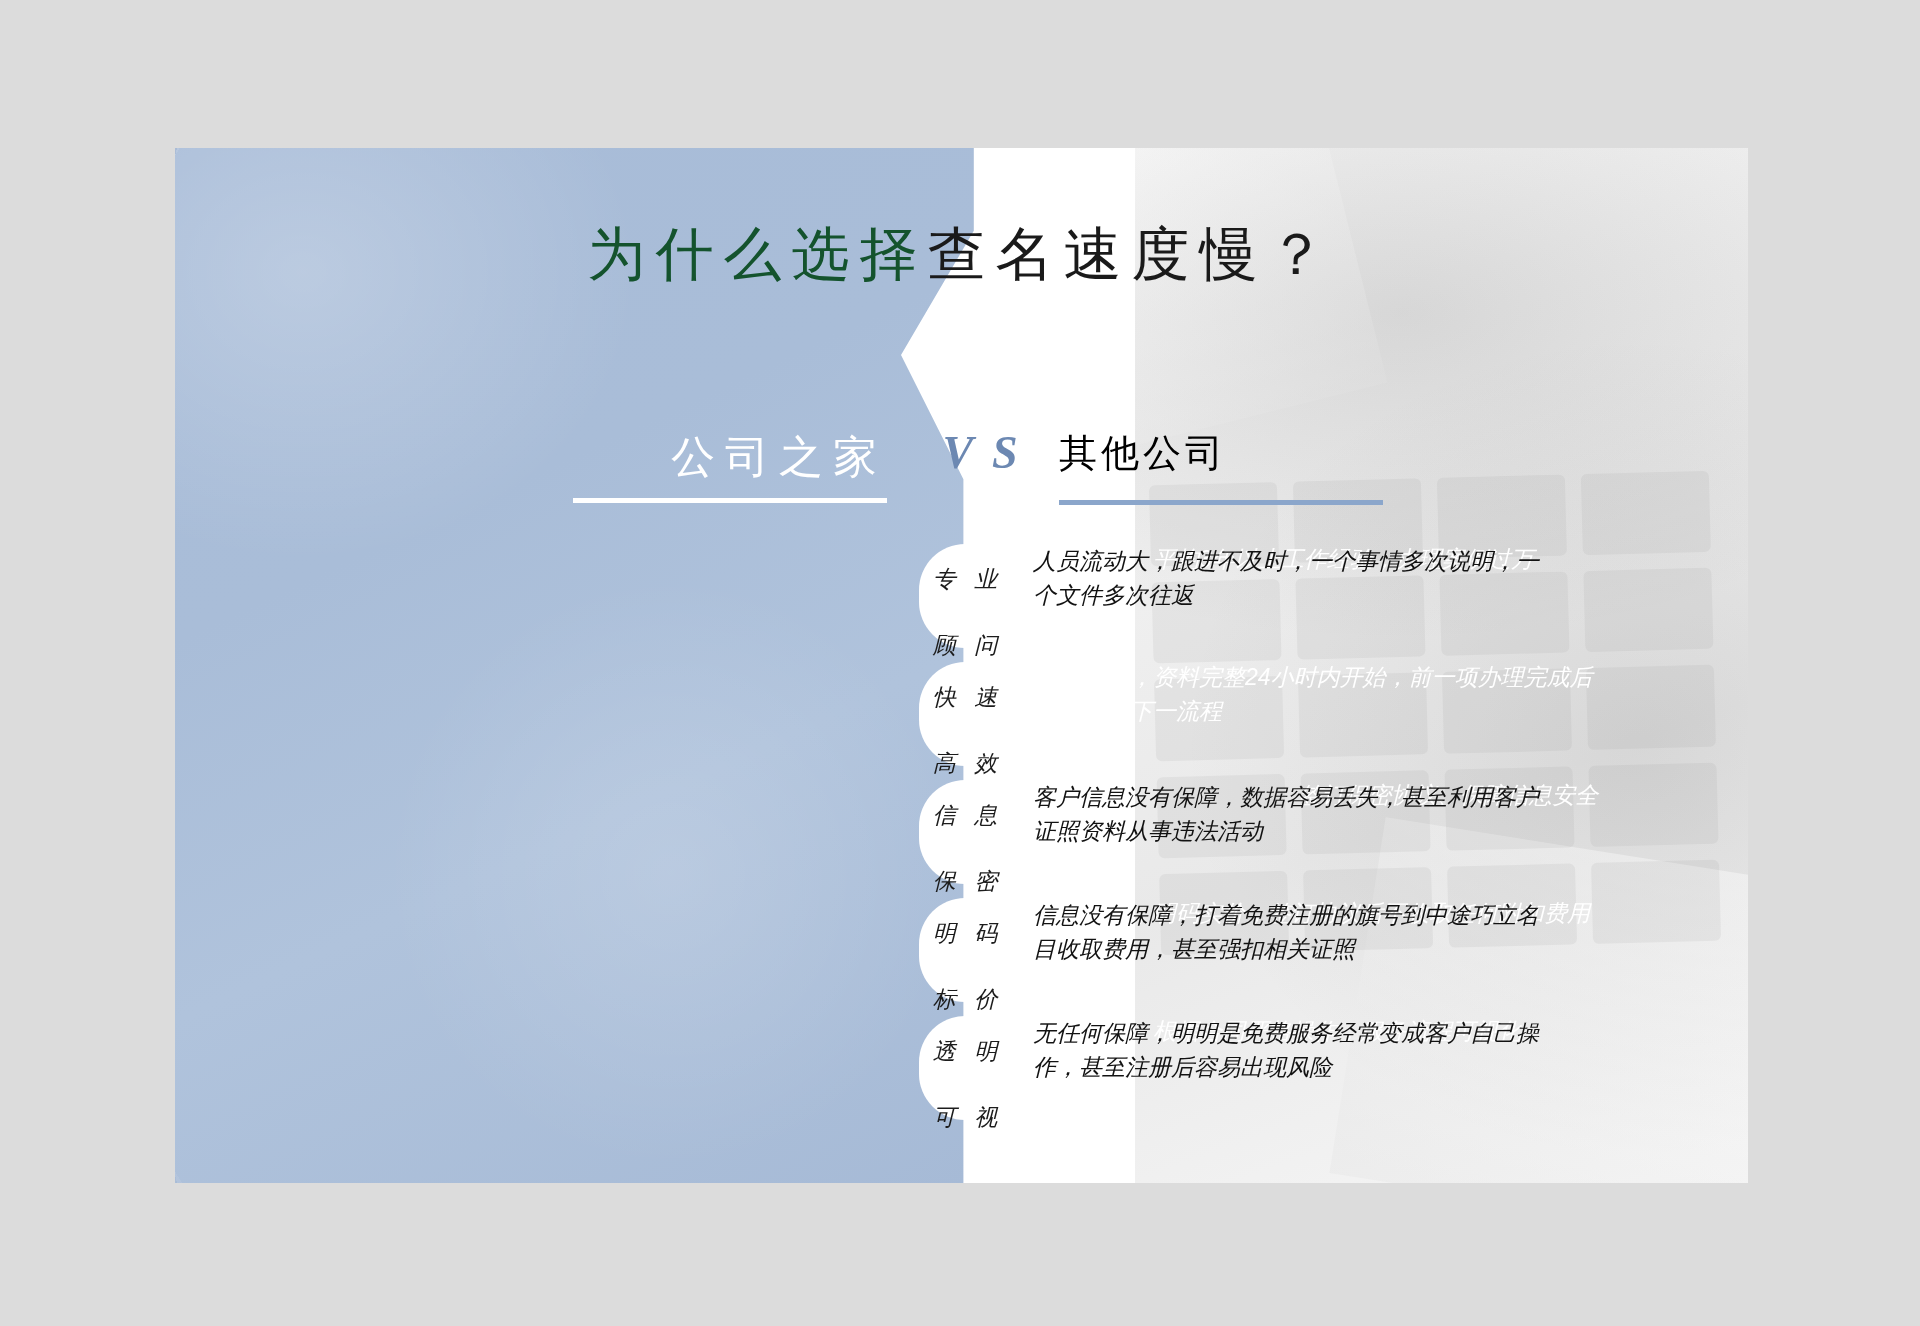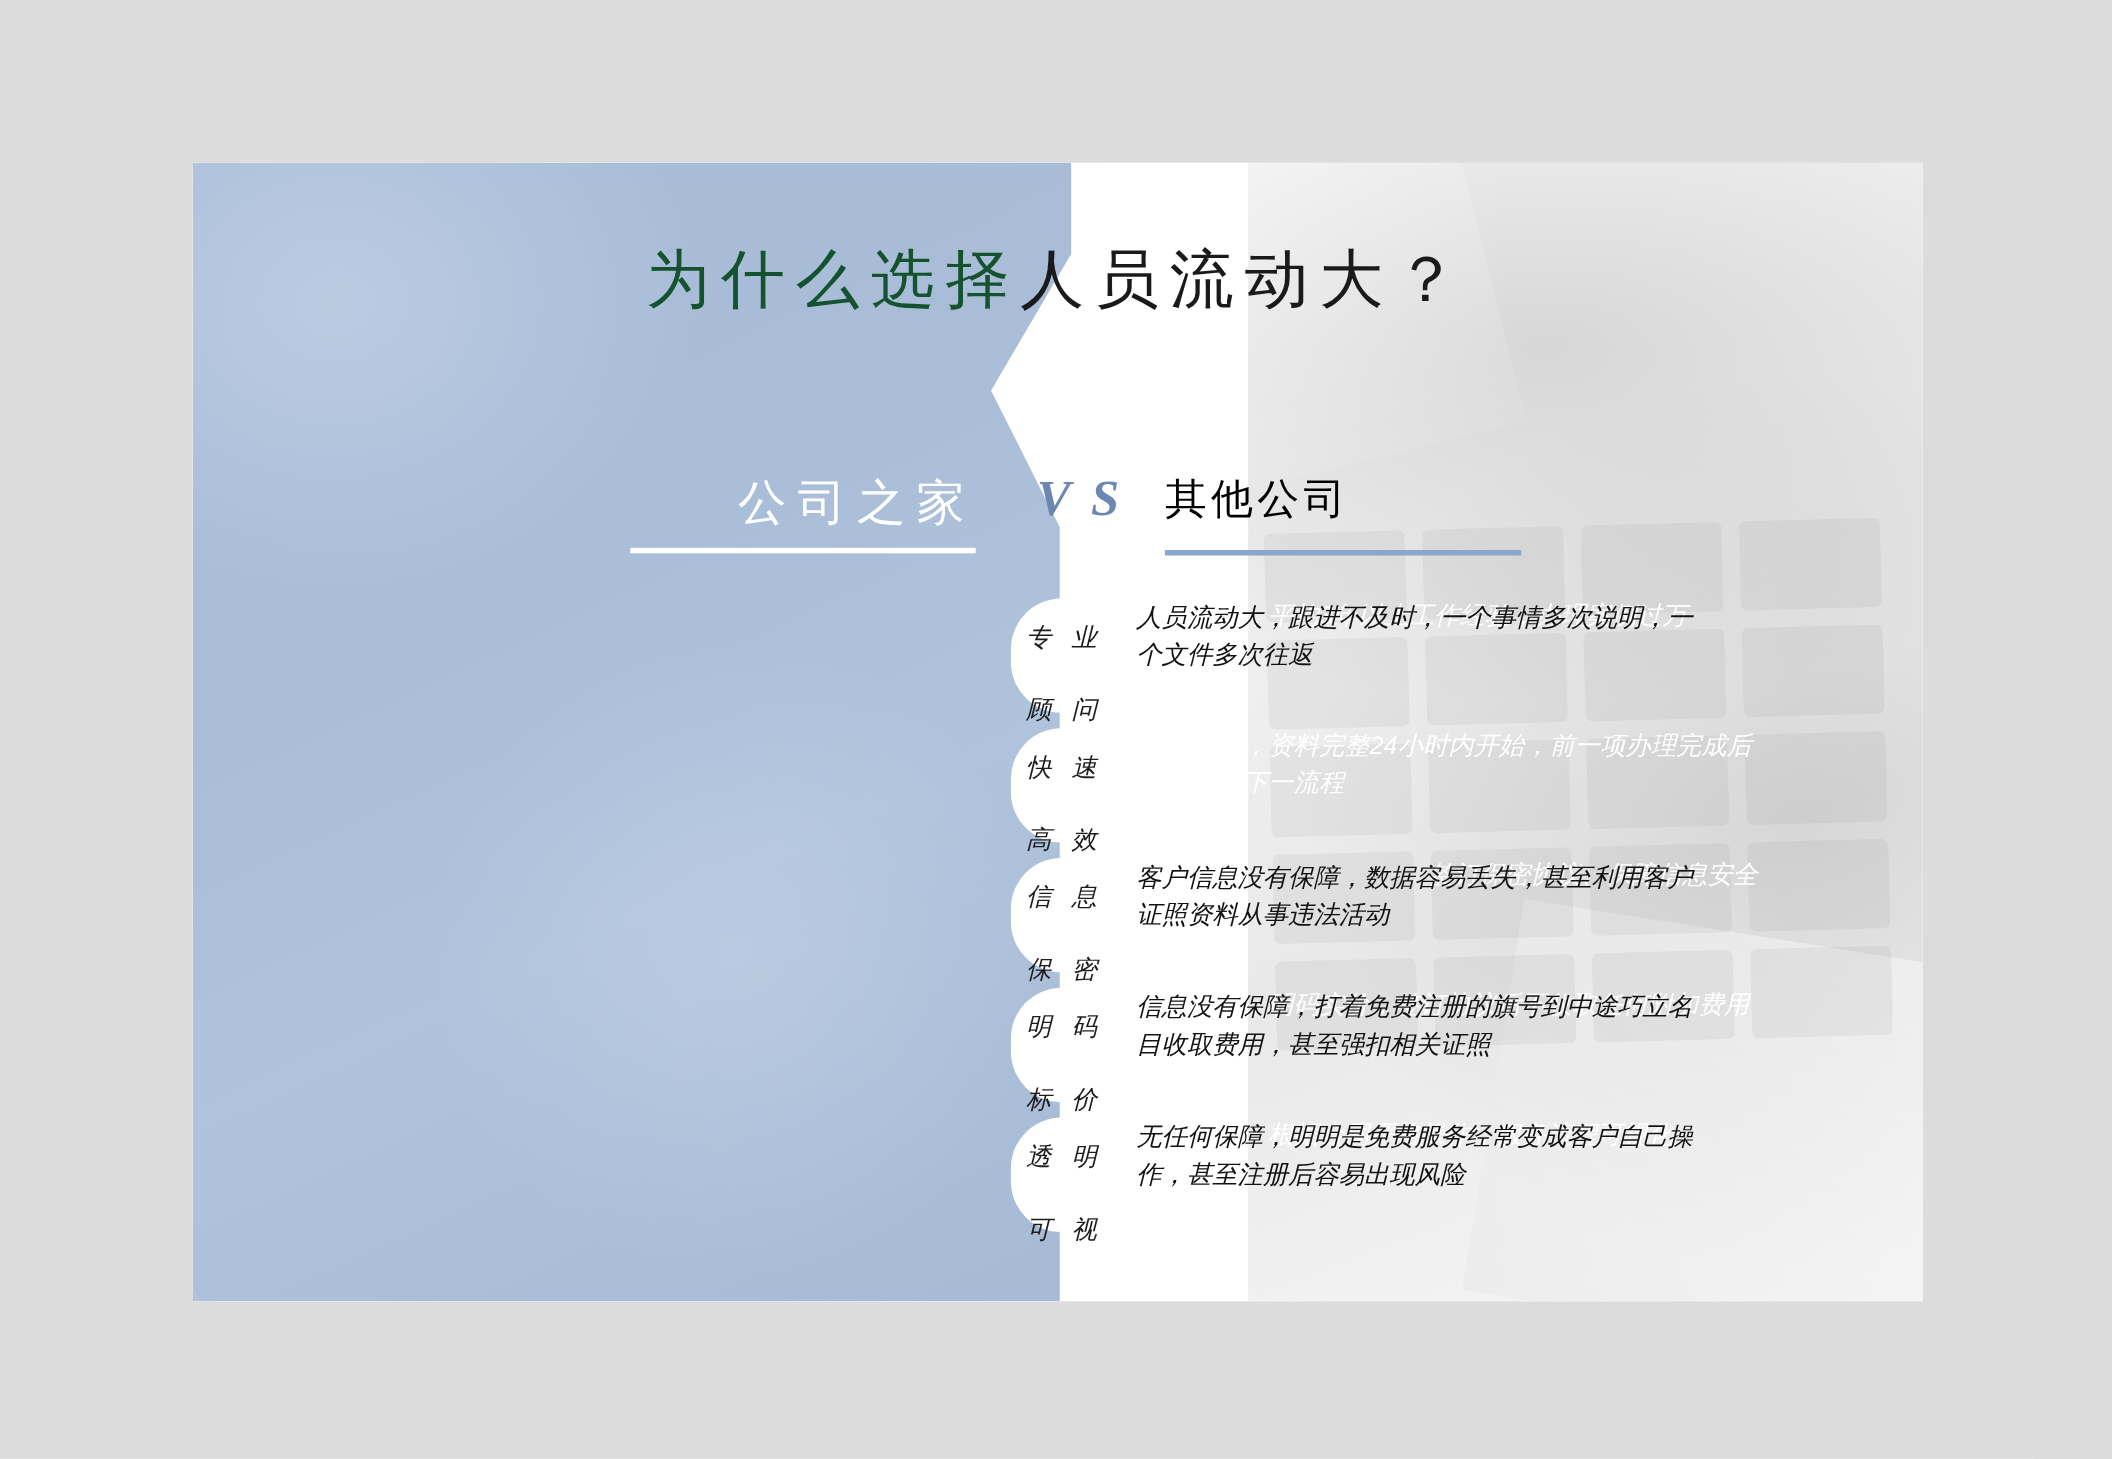--- a/index.html
+++ b/index.html
@@ -162,21 +162,21 @@
         <i></i>
         <i></i>
     </div>
 
     <div class="panel-left"></div>
     <div class="split">
         <div class="w1"></div>
       </div>
 
     <div class="title">
-      <span class="t-a">为什么选择</span><span class="t-b">人员流动大？</span>
+      <span class="t-a">为什么选择</span><span class="t-b">查名速度慢？</span>
     </div>
 
     <div class="vsrow">
       <div class="vs-left">公司之家</div>
       <div class="vs-left-underline"></div>
       <div class="vs-mark">V S</div>
       <div class="vs-right">其他公司</div>
       <div class="vs-right-underline"></div>
     </div>
 

